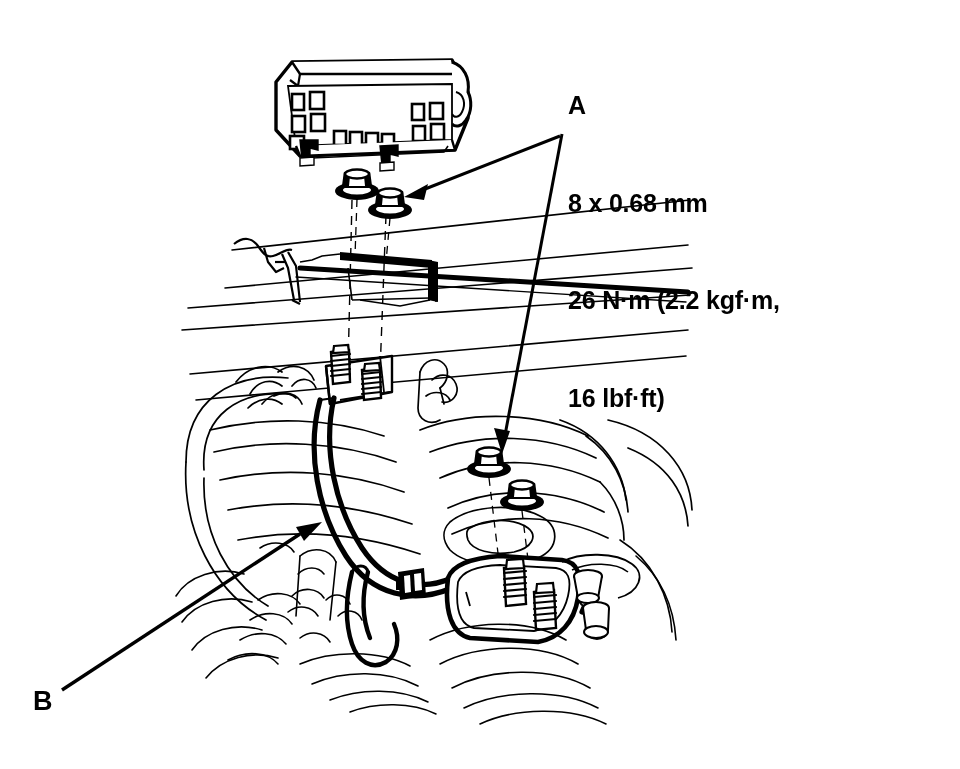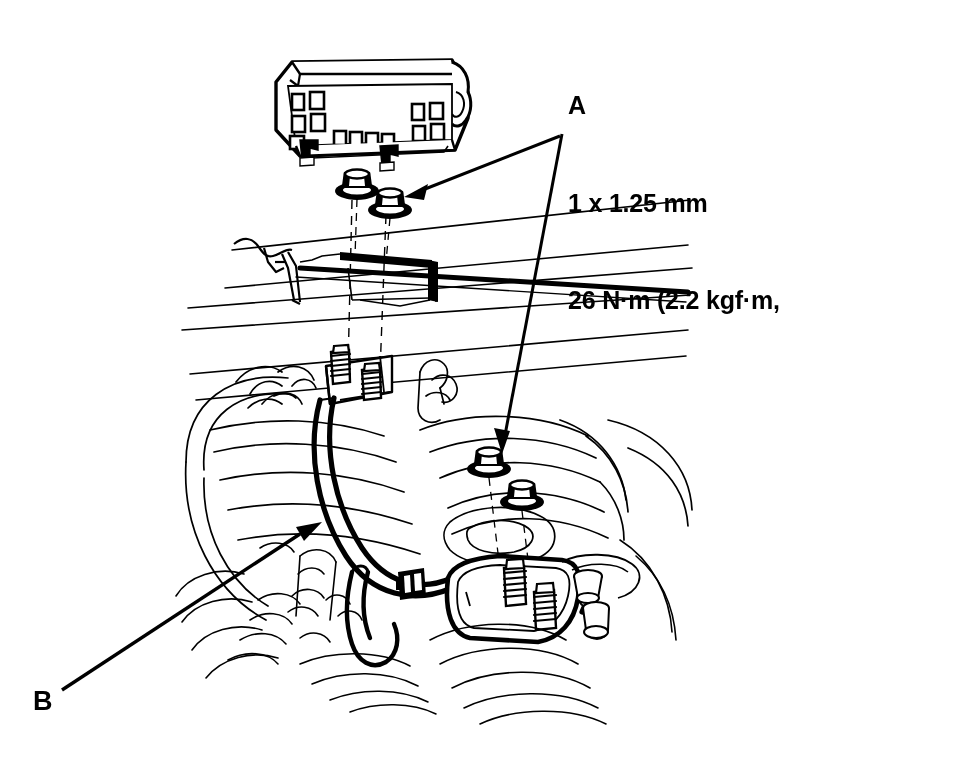--- a/index.html
+++ b/index.html
@@ -355,19 +355,20 @@
 
     <g>
       <path d="M62,690 L300,534" fill="none" stroke="#000" stroke-width="3.4"></path>
       <path d="M322,522 L296,527 L304,541 Z" fill="#000"></path>
     </g>
 
   </svg>
 
   <div class="callout" id="spec-callout">
     <span class="spec-line">A</span>
-    <span class="spec-line">1 x 1.25 mm</span>
+    <span class="spec-line">8 x 0.68 mm</span>
     <span class="spec-line">26 N·m (2.2 kgf·m,</span>
+    <span class="spec-line">16 lbf·ft)</span>
   </div>
 
   <div class="callout" id="label-b">B</div>
 
 </div>
 
 </body></html>

